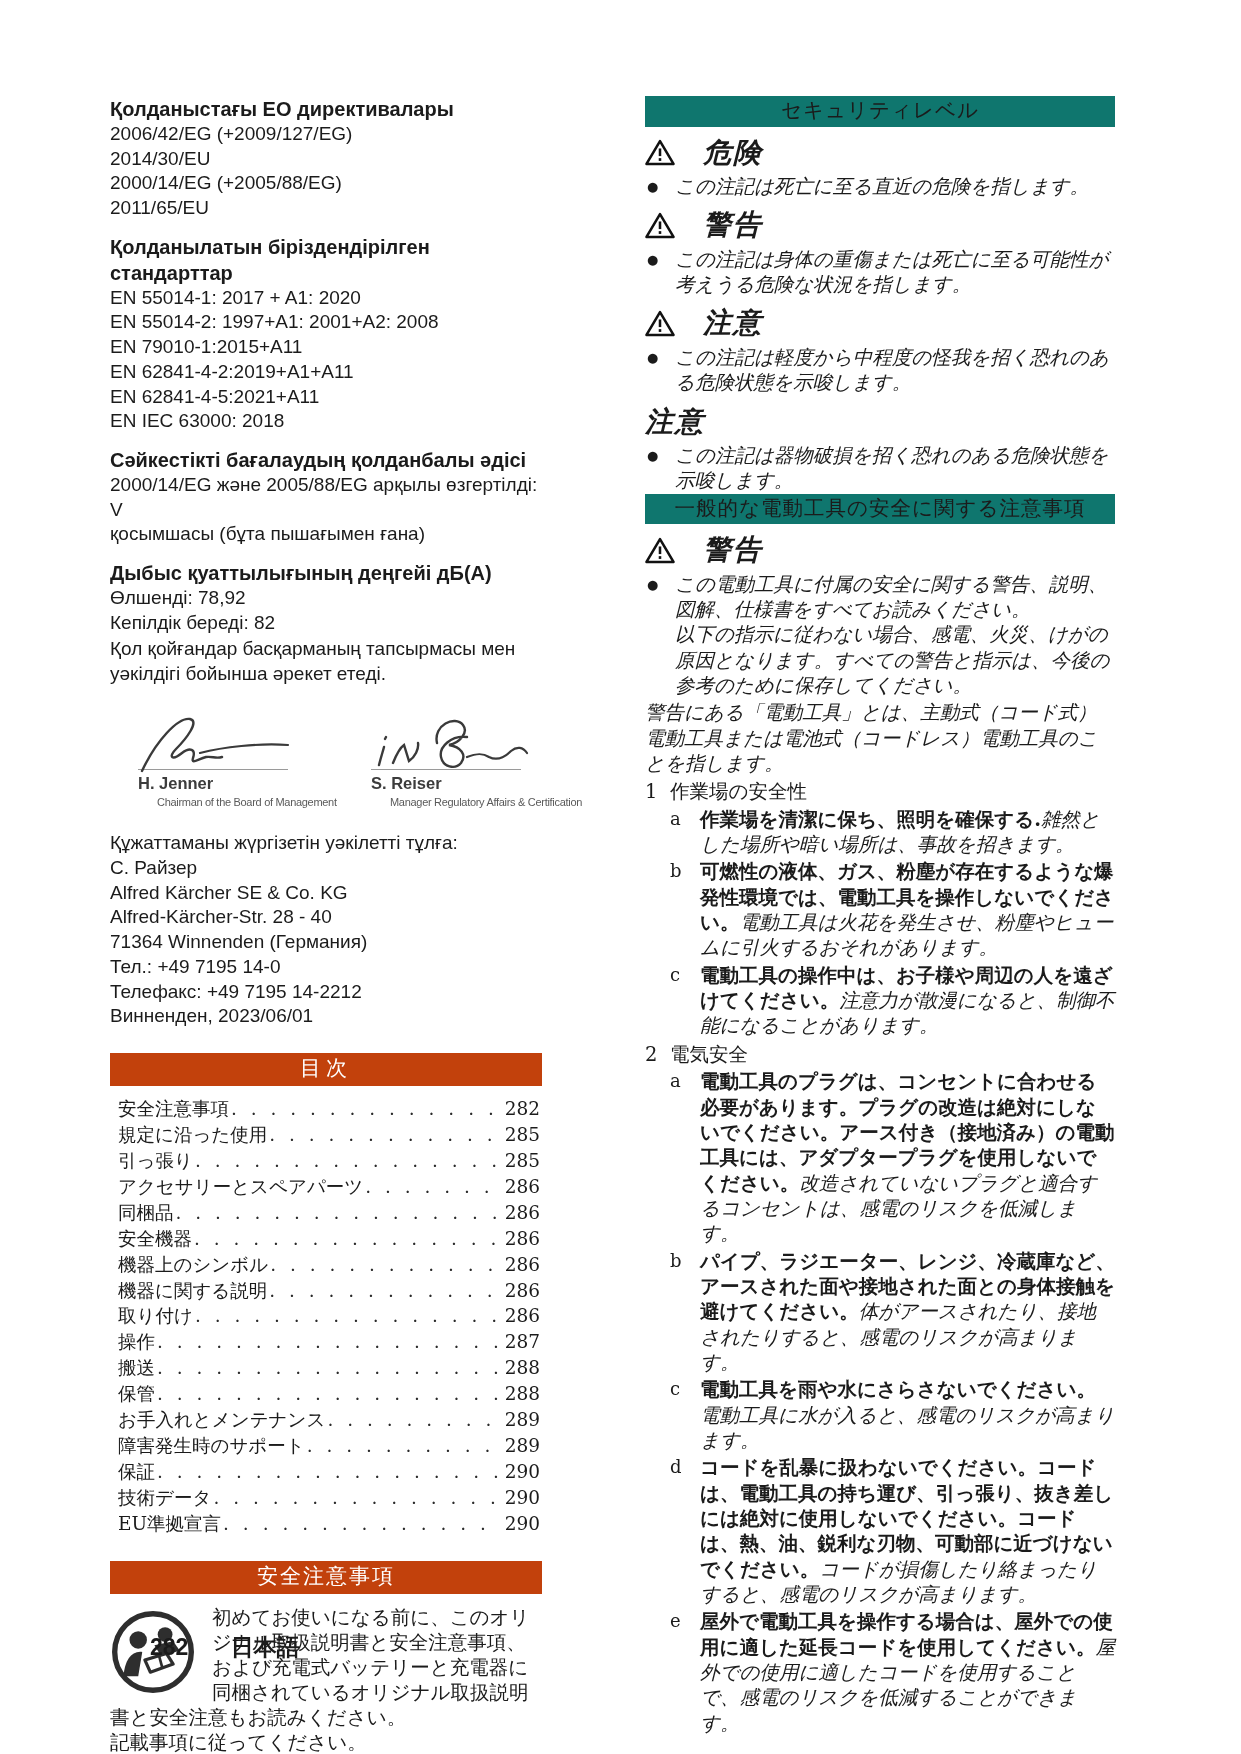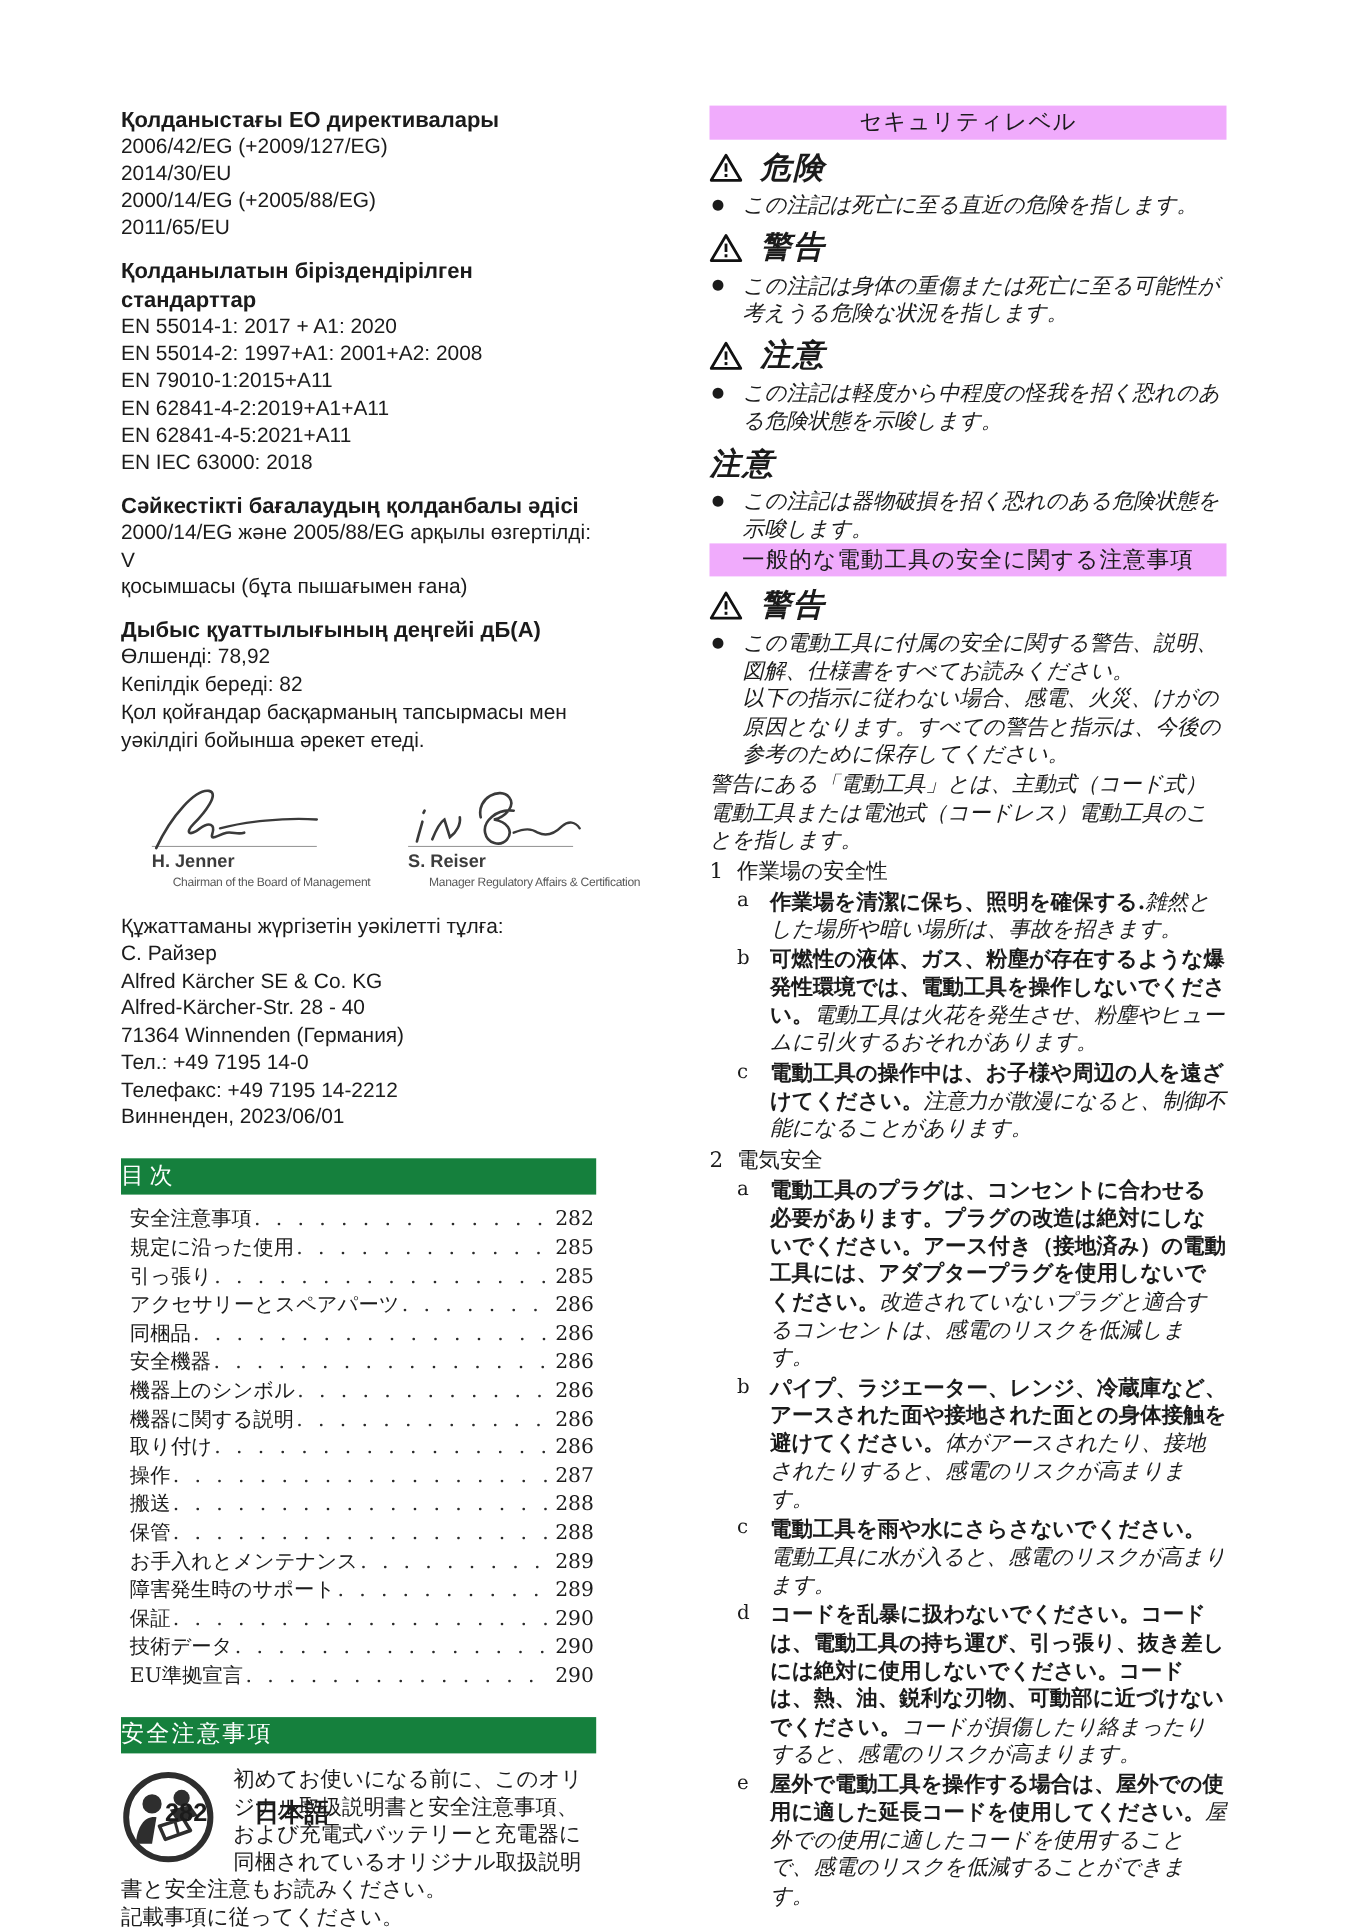--- a/index.html
+++ b/index.html
@@ -24,21 +24,21 @@
   .sig-area { display:flex; margin-top:26px; margin-left:28px; gap:58px; }
   .sig-block { width:175px; }
   .sig-img { display:block; height:62px; }
   .sig-rule { border-bottom:1.5px solid #9a9a9a; width:150px; margin-top:-6px; }
   .sig-name { font-size:16.5px; font-weight:bold; color:#3c3c3c; margin-top:3px; }
   .sig-title { font-size:11px; color:#5a5a5a; letter-spacing:-0.3px; margin-top:1px; white-space:nowrap;margin-left:19px; }
 
   .addr { margin-top:22px; }
 
   .black-bar {
-    background:#15803d; color:#fff; 
+    background:#c2410c; color:#fff; text-align:center;
     font-family:"DejaVu Serif", serif; font-size:21px;
     padding:2px 0 4px 0; letter-spacing:5px; margin-top:24px;
   }
   .toc { margin-top:10px; font-family:"DejaVu Serif", serif; font-size:18.5px; padding:0 2px 0 8px; }
   .toc-row { display:flex; align-items:baseline; line-height:25.9px; }
   .toc-label { white-space:nowrap; }
   .toc-dots { flex:1; overflow:hidden; white-space:nowrap; margin:0 5px 0 2px; letter-spacing:4px; color:#2a2a2a; }
   .toc-dots::after { content:". . . . . . . . . . . . . . . . . . . . . . . . . . . . . . . . . . . . . . . . . . . . . . . . . . . ."; }
   .toc-page { width:36px; text-align:right; flex:none; }
 
@@ -46,27 +46,27 @@
   .manual-icon { float:left; width:86px; height:86px; margin:3px 16px 4px 0; }
   .safety-para { }
 
   .footer { position:absolute; left:110px; top:1632px; font-weight:bold;margin-left:40px; }
   .footer-page { font-size:23px; font-family:"Liberation Sans", sans-serif; }
   .footer-lang { font-size:23px; margin-left:38px; font-family:"Liberation Sans", sans-serif; }
 
   
   .jp { font-family:"DejaVu Serif", serif; font-size:19.5px; line-height:1.3; }
   .gray-bar {
-    background:#f0abfc; text-align:center;
+    background:#0f766e; text-align:center;
     font-family:"DejaVu Serif", serif; font-size:20.5px;
     padding:1px 0 3px 0; letter-spacing:1px;
   }
   .gray-bar.second { margin-top:0; }
 
-  .hazard-title-row { display:flex; align-items:center; gap:16px; margin-top:8px; }
+  .hazard-title-row { display:flex; align-items:center; gap:28px; margin-top:8px; }
   .tri { width:30px; height:27px; flex:none; display:inline-block; }
   .tri svg { display:block; width:100%; height:100%; }
   .hazard-word {
     font-family:"DejaVu Serif", serif; font-size:28px; font-weight:bold; font-style:italic;
     letter-spacing:2px;
   }
   .hazard-word.plain-pos { margin-left:0; }
 
   .bullet-row { display:flex; margin-top:3px; }
   .dot { flex:none; width:30px; font-size:13px; line-height:25px; padding-left:2px; }

